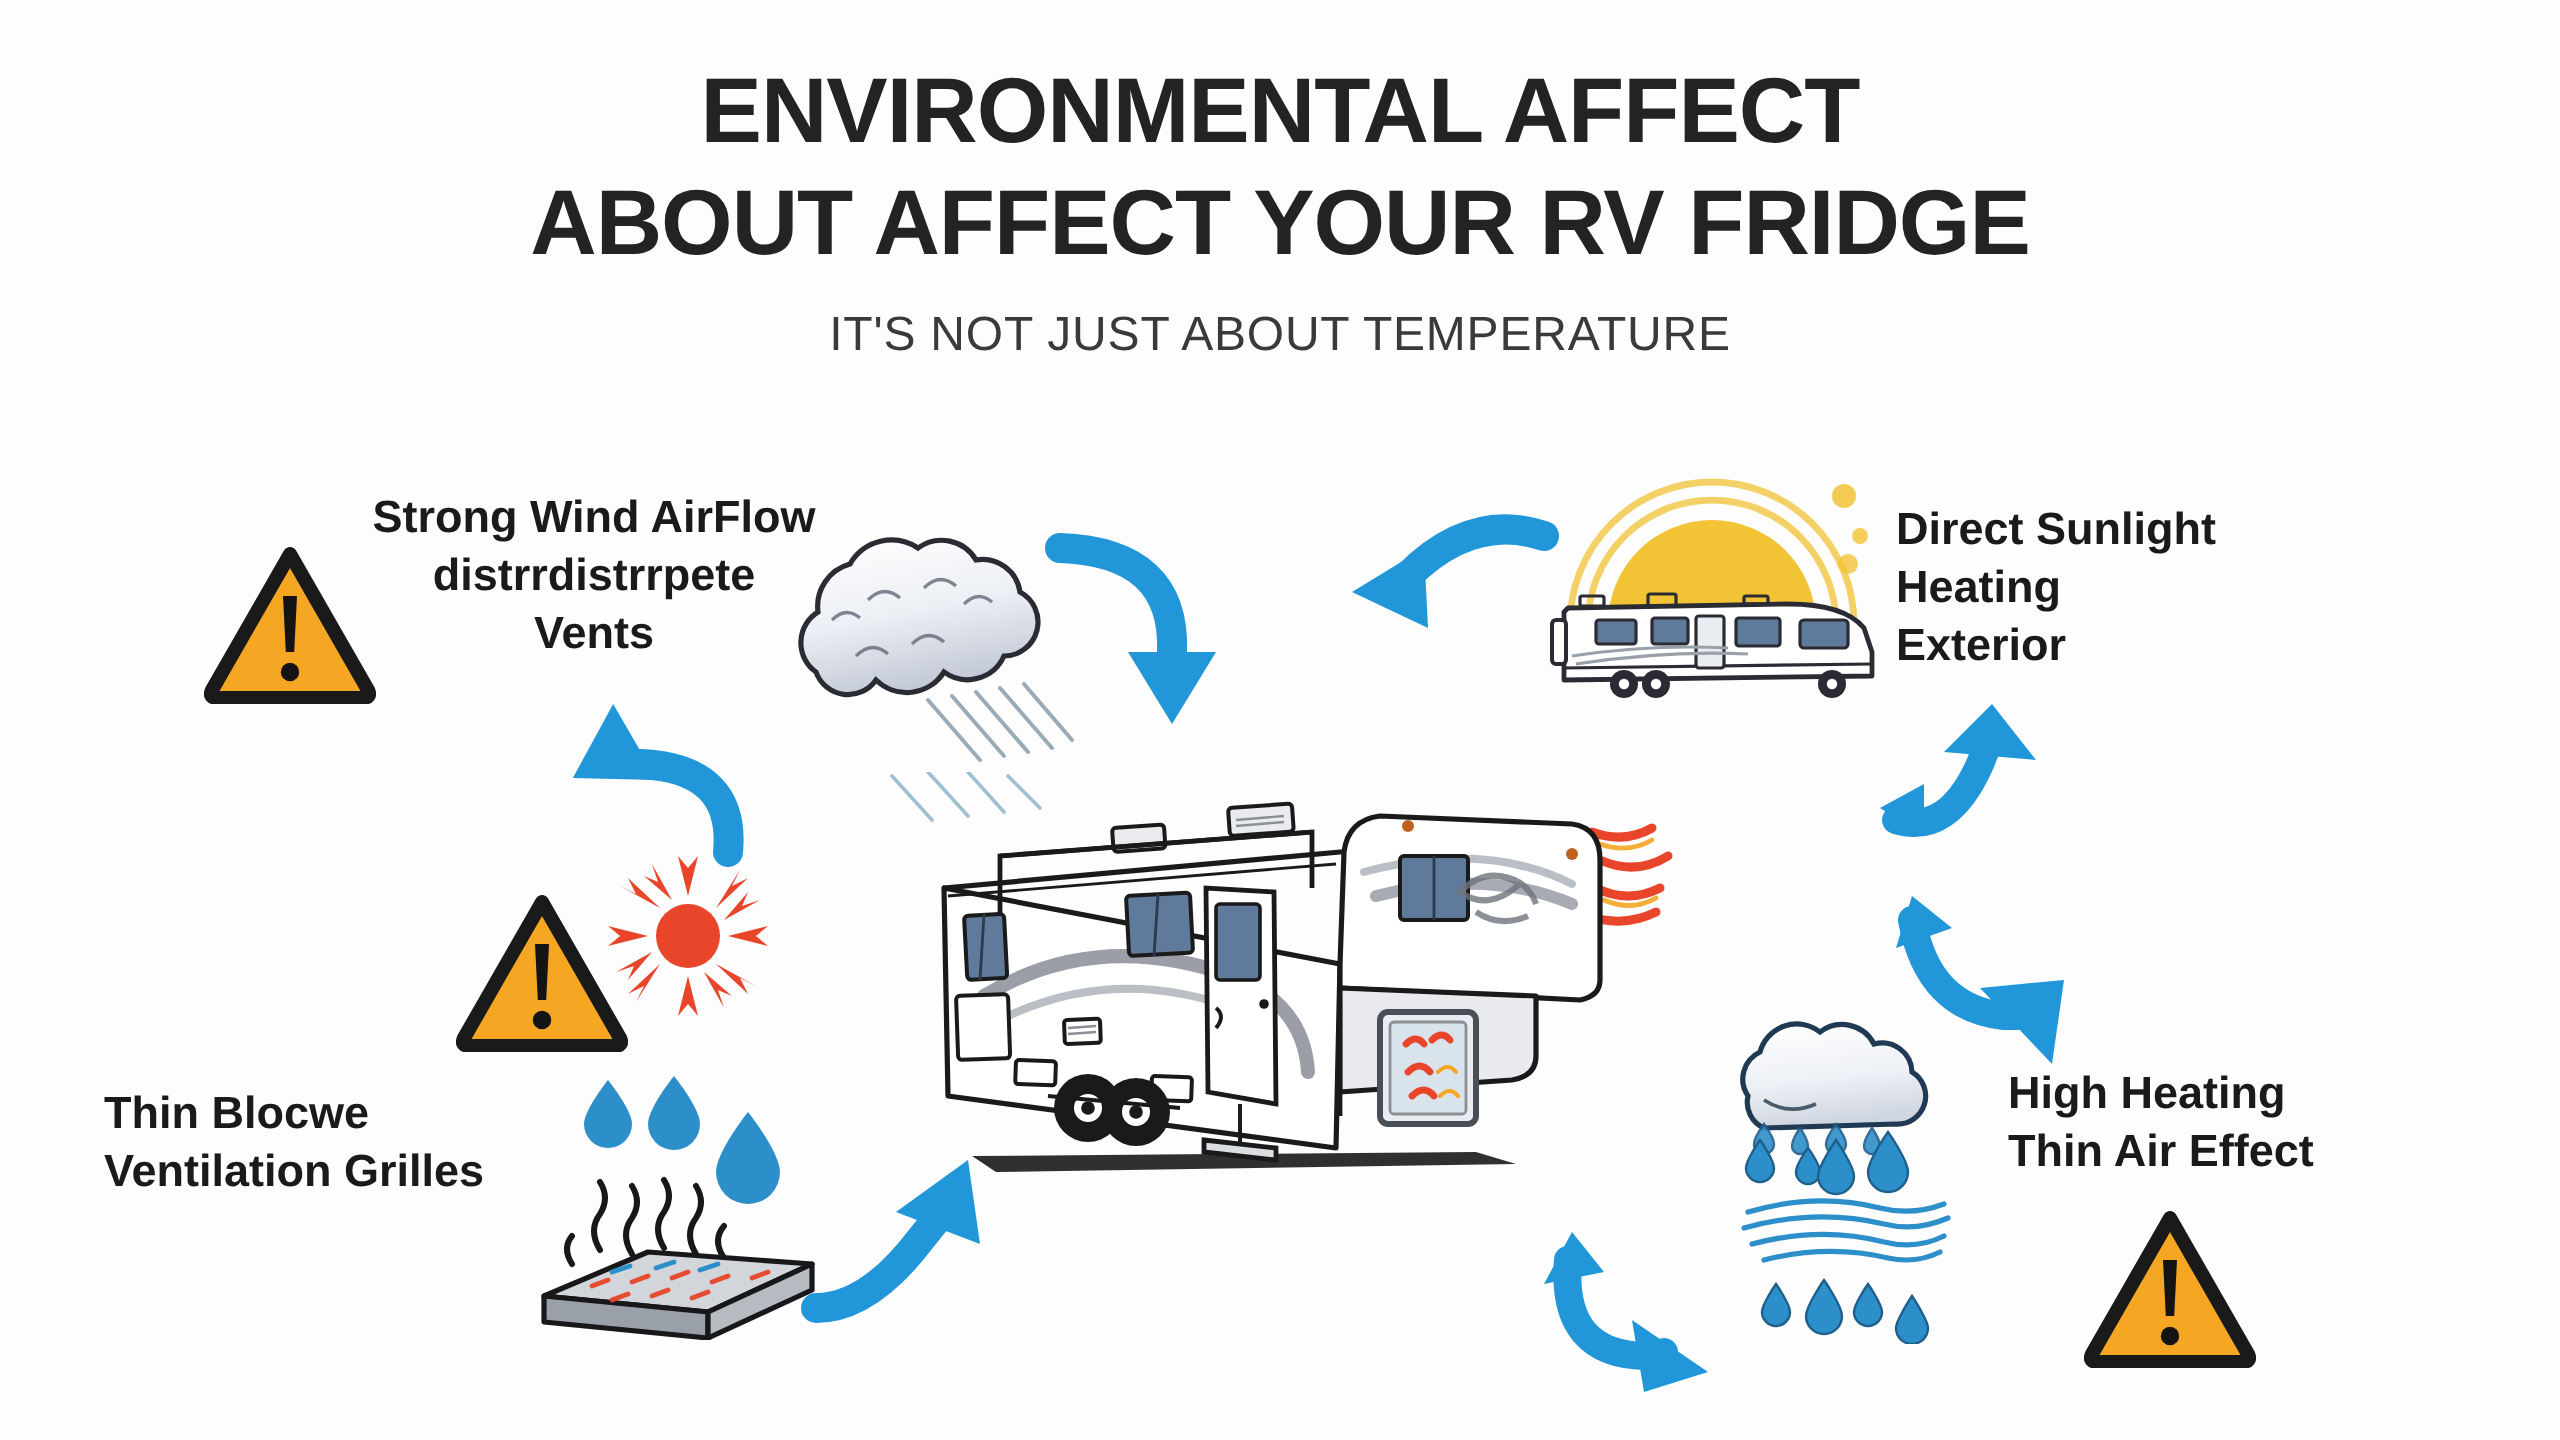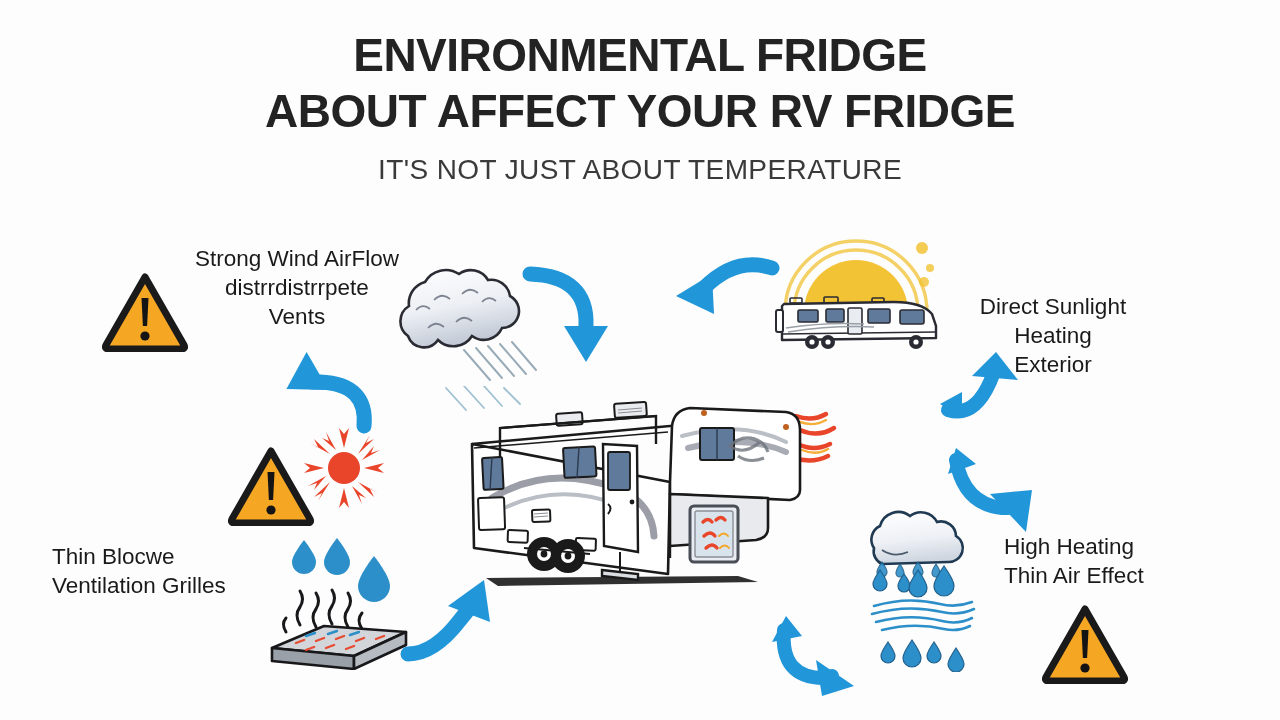--- a/index.html
+++ b/index.html
@@ -22,38 +22,38 @@
     font-size: 46px;
     line-height: 54px;
     letter-spacing: -0.5px;
     color: #232323;
     font-family: "Liberation Sans", sans-serif;
   }
   #title1 { margin-top: 28px; }
   #title2 { margin-top: 2px; }
   .subtitle {
     margin-top: 16px;
-    font-size: 28px;
+    font-size: 24px;
     letter-spacing: 0.4px;
     color: #3a3a3a;
     font-weight: 400;
   }
 
   
   .label {
     position: absolute;
     font-size: 22.5px;
     line-height: 29px;
-    font-weight: 400;
+    font-weight: 700;
     color: #1a1a1a;
     white-space: pre-line;
   }
   #label-wind   { left: 168px; top: 244px; width: 258px; text-align: center; }
   #label-dust   { left: 52px;  top: 542px; width: 230px; text-align: left; }
-  #label-sun    { left: 948px; top: 250px; width: 210px; text-align: center; margin-top: 42px; }
+  #label-sun    { left: 948px; top: 250px; width: 210px; text-align: left; }
   #label-alt    { left: 1004px;top: 532px; width: 200px; text-align: left; }
 
   
   .ico { position: absolute; }
 
   
   #warn-1 { left: 102px; top: 272px; }
   #warn-2 { left: 228px; top: 446px; }
   #warn-3 { left: 1042px; top: 604px; }
 
@@ -73,21 +73,21 @@
   #sun-rv       { left: 772px; top: 228px; }
   #rain-alt     { left: 856px; top: 500px; }
   #rv-main      { left: 438px; top: 386px; }
 </style>
 </head>
 <body>
 
 <div id="stage">
 
   <div class="header">
-    <div class="title-line" id="title1">ENVIRONMENTAL FRIDGE</div>
+    <div class="title-line" id="title1">ENVIRONMENTAL AFFECT</div>
     <div class="title-line" id="title2">ABOUT AFFECT YOUR RV FRIDGE</div>
     <div class="subtitle">IT'S NOT JUST ABOUT TEMPERATURE</div>
   </div>
 
   <div class="label" id="label-wind">Strong Wind AirFlow
 distrrdistrrpete
 Vents</div>
   <div class="label" id="label-dust">Thin Blocwe
 Ventilation Grilles</div>
   <div class="label" id="label-sun">Direct Sunlight

